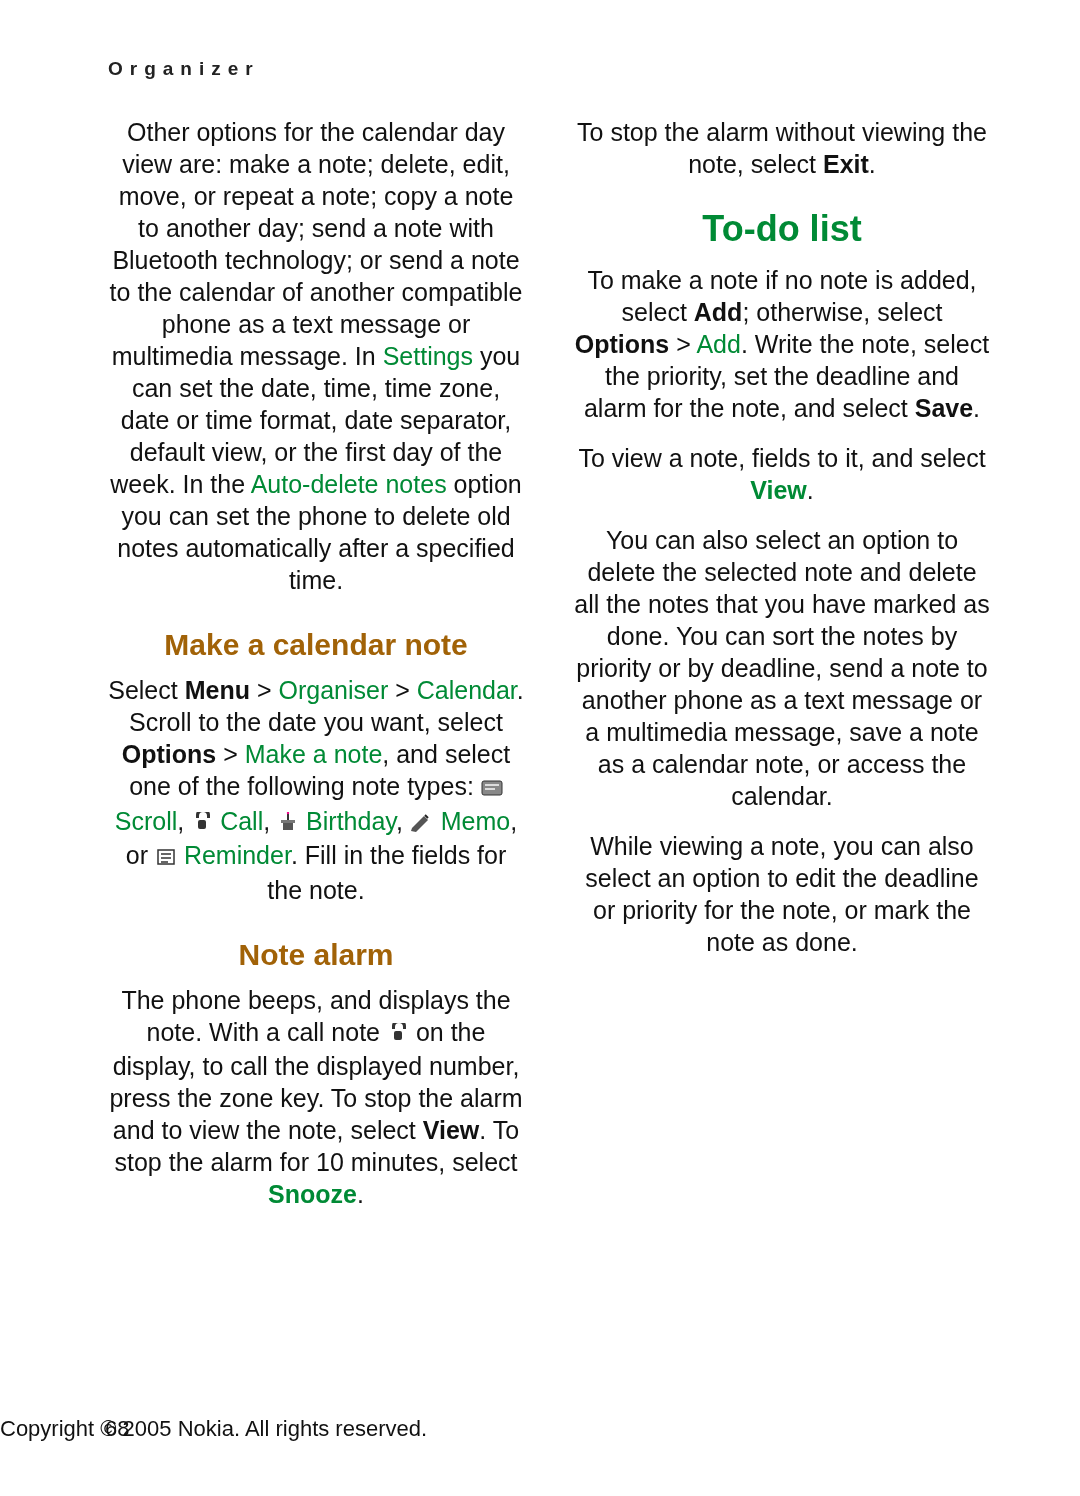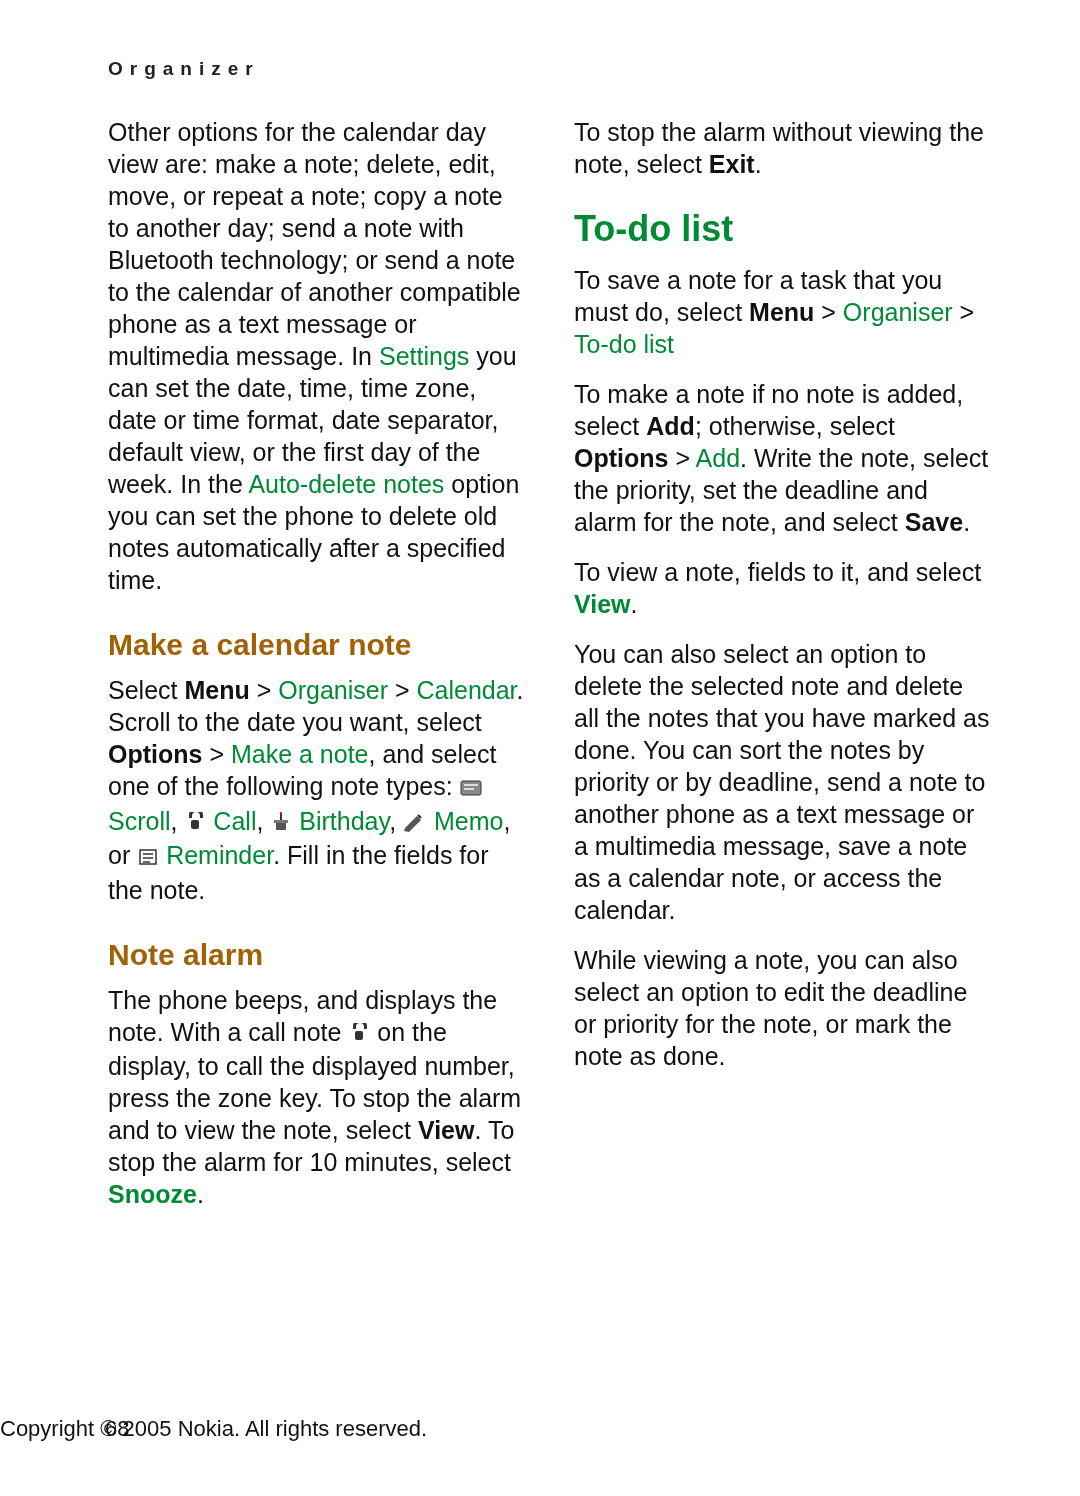--- a/index.html
+++ b/index.html
@@ -23,20 +23,21 @@
     letter-spacing: 7px;
     font-weight: bold;
     color: #222;
     margin-bottom: 36px;
   }
   .columns {
     column-count: 2;
     column-gap: 50px;
     font-size: 25px;
     line-height: 1.28;
+    text-align: center;
   }
   .block {
     break-inside: avoid-column;
     margin-bottom: 18px;
   }
   .h-sub {
     color: #a16207;
     font-weight: bold;
     font-size: 30px;
     margin: 30px 0 10px 0;
@@ -130,23 +131,20 @@
           </svg></span>
       <span> on the display, to call the displayed number, press the zone key. To stop the alarm and to view the note, select </span><span class="bold">View</span><span>. To stop the alarm for 10 minutes, select </span><span class="boldgreen">Snooze</span><span>.</span>
     </div>
 
     <div class="block">
       <span>To stop the alarm without viewing the note, select </span><span class="bold">Exit</span><span>.</span>
     </div>
 
     <div class="h-main">To-do list</div>
 
-    <div class="block">
-      <span>To save a note for a task that you must do, select </span><span class="bold">Menu</span><span> &gt; </span><span class="green">Organiser</span><span> &gt; </span><span class="green">To-do list</span>
-    </div>
 
     <div class="block">
       <span>To make a note if no note is added, select </span><span class="bold">Add</span><span>; otherwise, select </span><span class="bold">Options</span><span> &gt; </span><span class="green">Add</span><span>. Write the note, select the priority, set the deadline and alarm for the note, and select </span><span class="bold">Save</span><span>.</span>
     </div>
 
     <div class="block">
       <span>To view a note, fields to it, and select </span><span class="boldgreen">View</span><span>.</span>
     </div>
 
     <div class="block">You can also select an option to delete the selected note and delete all the notes that you have marked as done. You can sort the notes by priority or by deadline, send a note to another phone as a text message or a multimedia message, save a note as a calendar note, or access the calendar.</div>

